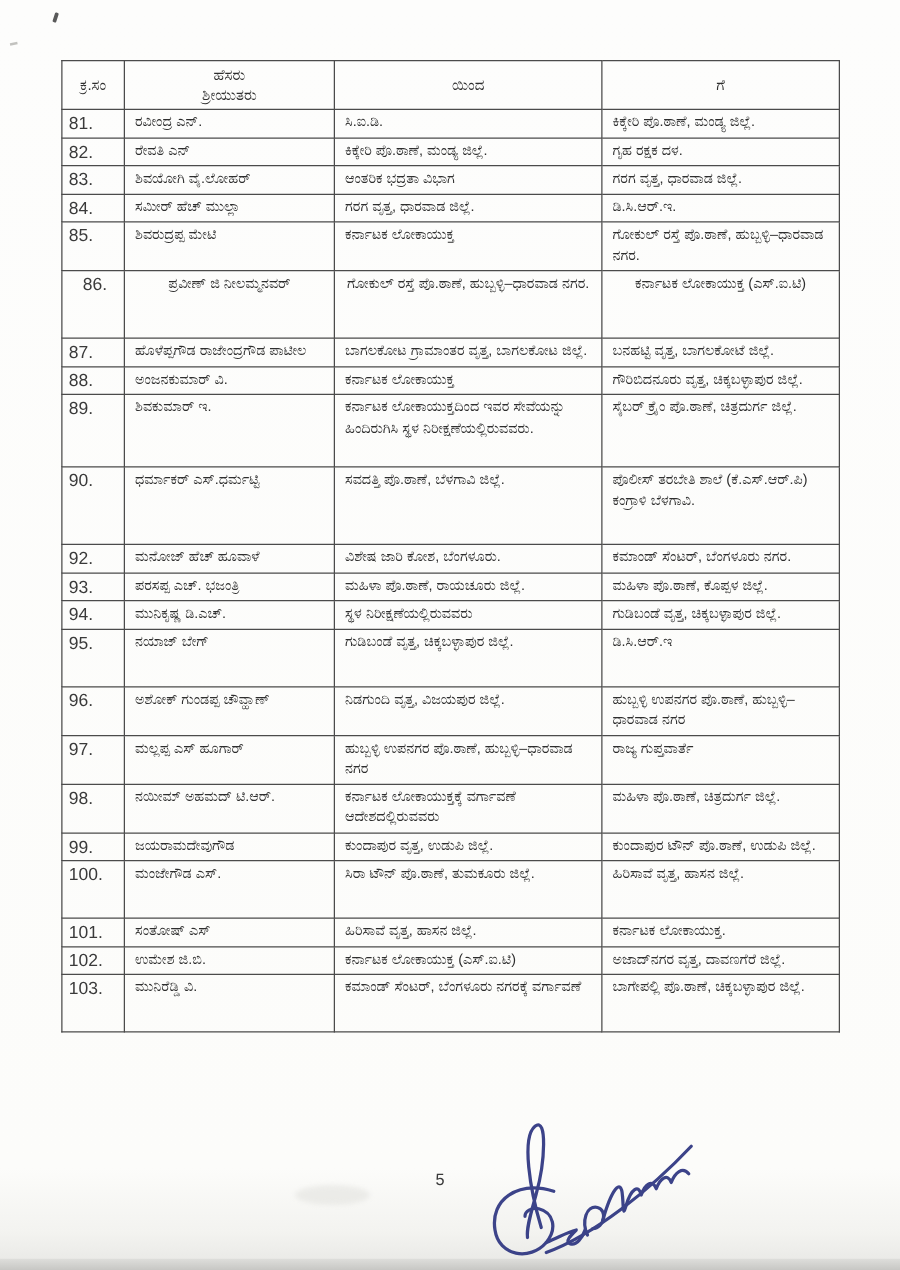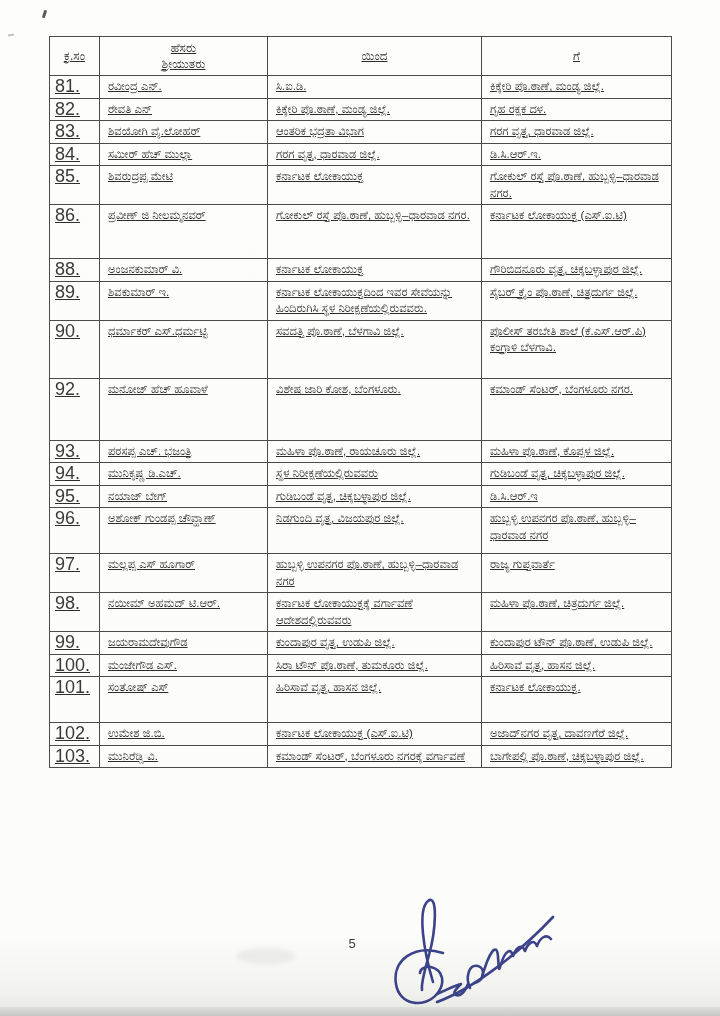--- a/index.html
+++ b/index.html
@@ -10,40 +10,39 @@
     font-family:"Liberation Sans","DejaVu Sans",sans-serif;
     color:#2e2e2e;
   }
   
   .speck1{position:absolute;left:43px;top:10px;width:3px;height:8px;background:#5a5a5a;transform:rotate(18deg);border-radius:1px;}
   .speck2{position:absolute;left:8px;top:34px;width:6px;height:2px;background:#c2c2bf;transform:rotate(-10deg);}
   .smudge{position:absolute;left:236px;top:948px;width:60px;height:16px;background:#dcdcd8;opacity:.45;border-radius:50%;filter:blur(2px);}
   .bottom-edge{position:absolute;left:0;bottom:0;width:720px;height:9px;background:linear-gradient(180deg,#dededb,#c7c7c4);}
 
   table.doc{
-    position:absolute;left:49px;top:36px;width:622px;
+    position:absolute;left:49px;top:48px;width:622px;
     border-collapse:collapse;table-layout:fixed;
     background:transparent;
-    text-decoration:underline;
   }
   .doc th,.doc td{
     border:1.6px solid #4b4b4b;
     padding:2px 8px 3px 8px;
     font-size:11.5px;line-height:16.5px;
     vertical-align:top;text-align:left;font-weight:normal;
     overflow:hidden;word-wrap:break-word;
   }
   .doc th{
     text-align:center;vertical-align:middle;
     font-size:12px;line-height:16px;padding:3px 4px;
     height:30px;
   }
-  .doc td.sl{font-size:18px;padding-left:5px;padding-right:2px;color:#3a3a3a;}
+  .doc td.sl{font-size:14px;padding-left:5px;padding-right:2px;color:#3a3a3a;}
   
-  tbody tr:nth-child(6)  td{height:48px;}   
+  tbody tr:nth-child(6)  td{height:48px;text-align:center;}   
   tbody tr:nth-child(9)  td{height:52px;}   
   tbody tr:nth-child(10) td{height:56px;margin-top:48px;}   
   tbody tr:nth-child(14) td{height:40px;}   
   tbody tr:nth-child(19) td{height:40px;}   
   tbody tr:nth-child(22) td{height:40px;}   
   tbody tr:nth-child(23) td{height:44px;}   
 
   .page-number{
     position:absolute;left:340px;top:936px;width:24px;
     text-align:center;font-size:13px;color:#3a3a3a;
@@ -108,20 +107,26 @@
           <td>ಕರ್ನಾಟಕ ಲೋಕಾಯುಕ್ತ</td>
           <td>ಗೋಕುಲ್ ರಸ್ತೆ ಪೊ.ಠಾಣೆ, ಹುಬ್ಬಳ್ಳಿ–ಧಾರವಾಡ ನಗರ.</td>
         </tr>
         <tr>
           <td class="sl">86.</td>
           <td>ಪ್ರವೀಣ್ ಜಿ ನೀಲಮ್ಮನವರ್</td>
           <td>ಗೋಕುಲ್ ರಸ್ತೆ ಪೊ.ಠಾಣೆ, ಹುಬ್ಬಳ್ಳಿ–ಧಾರವಾಡ ನಗರ.</td>
           <td>ಕರ್ನಾಟಕ ಲೋಕಾಯುಕ್ತ (ಎಸ್.ಐ.ಟಿ)</td>
         </tr>
         <tr>
+          <td class="sl">87.</td>
+          <td>ಹೊಳೆಪ್ಪಗೌಡ ರಾಜೇಂದ್ರಗೌಡ ಪಾಟೀಲ</td>
+          <td>ಬಾಗಲಕೋಟ ಗ್ರಾಮಾಂತರ ವೃತ್ತ, ಬಾಗಲಕೋಟ ಜಿಲ್ಲೆ.</td>
+          <td>ಬನಹಟ್ಟಿ ವೃತ್ತ, ಬಾಗಲಕೋಟೆ ಜಿಲ್ಲೆ.</td>
+        </tr>
+        <tr>
           <td class="sl">88.</td>
           <td>ಅಂಜನಕುಮಾರ್ ವಿ.</td>
           <td>ಕರ್ನಾಟಕ ಲೋಕಾಯುಕ್ತ</td>
           <td>ಗೌರಿಬಿದನೂರು ವೃತ್ತ, ಚಿಕ್ಕಬಳ್ಳಾಪುರ ಜಿಲ್ಲೆ.</td>
         </tr>
         <tr>
           <td class="sl">89.</td>
           <td>ಶಿವಕುಮಾರ್ ಇ.</td>
           <td>ಕರ್ನಾಟಕ ಲೋಕಾಯುಕ್ತದಿಂದ ಇವರ ಸೇವೆಯನ್ನು ಹಿಂದಿರುಗಿಸಿ ಸ್ಥಳ ನಿರೀಕ್ಷಣೆಯಲ್ಲಿರುವವರು.</td>
           <td>ಸೈಬರ್ ಕ್ರೈಂ ಪೊ.ಠಾಣೆ, ಚಿತ್ರದುರ್ಗ ಜಿಲ್ಲೆ.</td>

